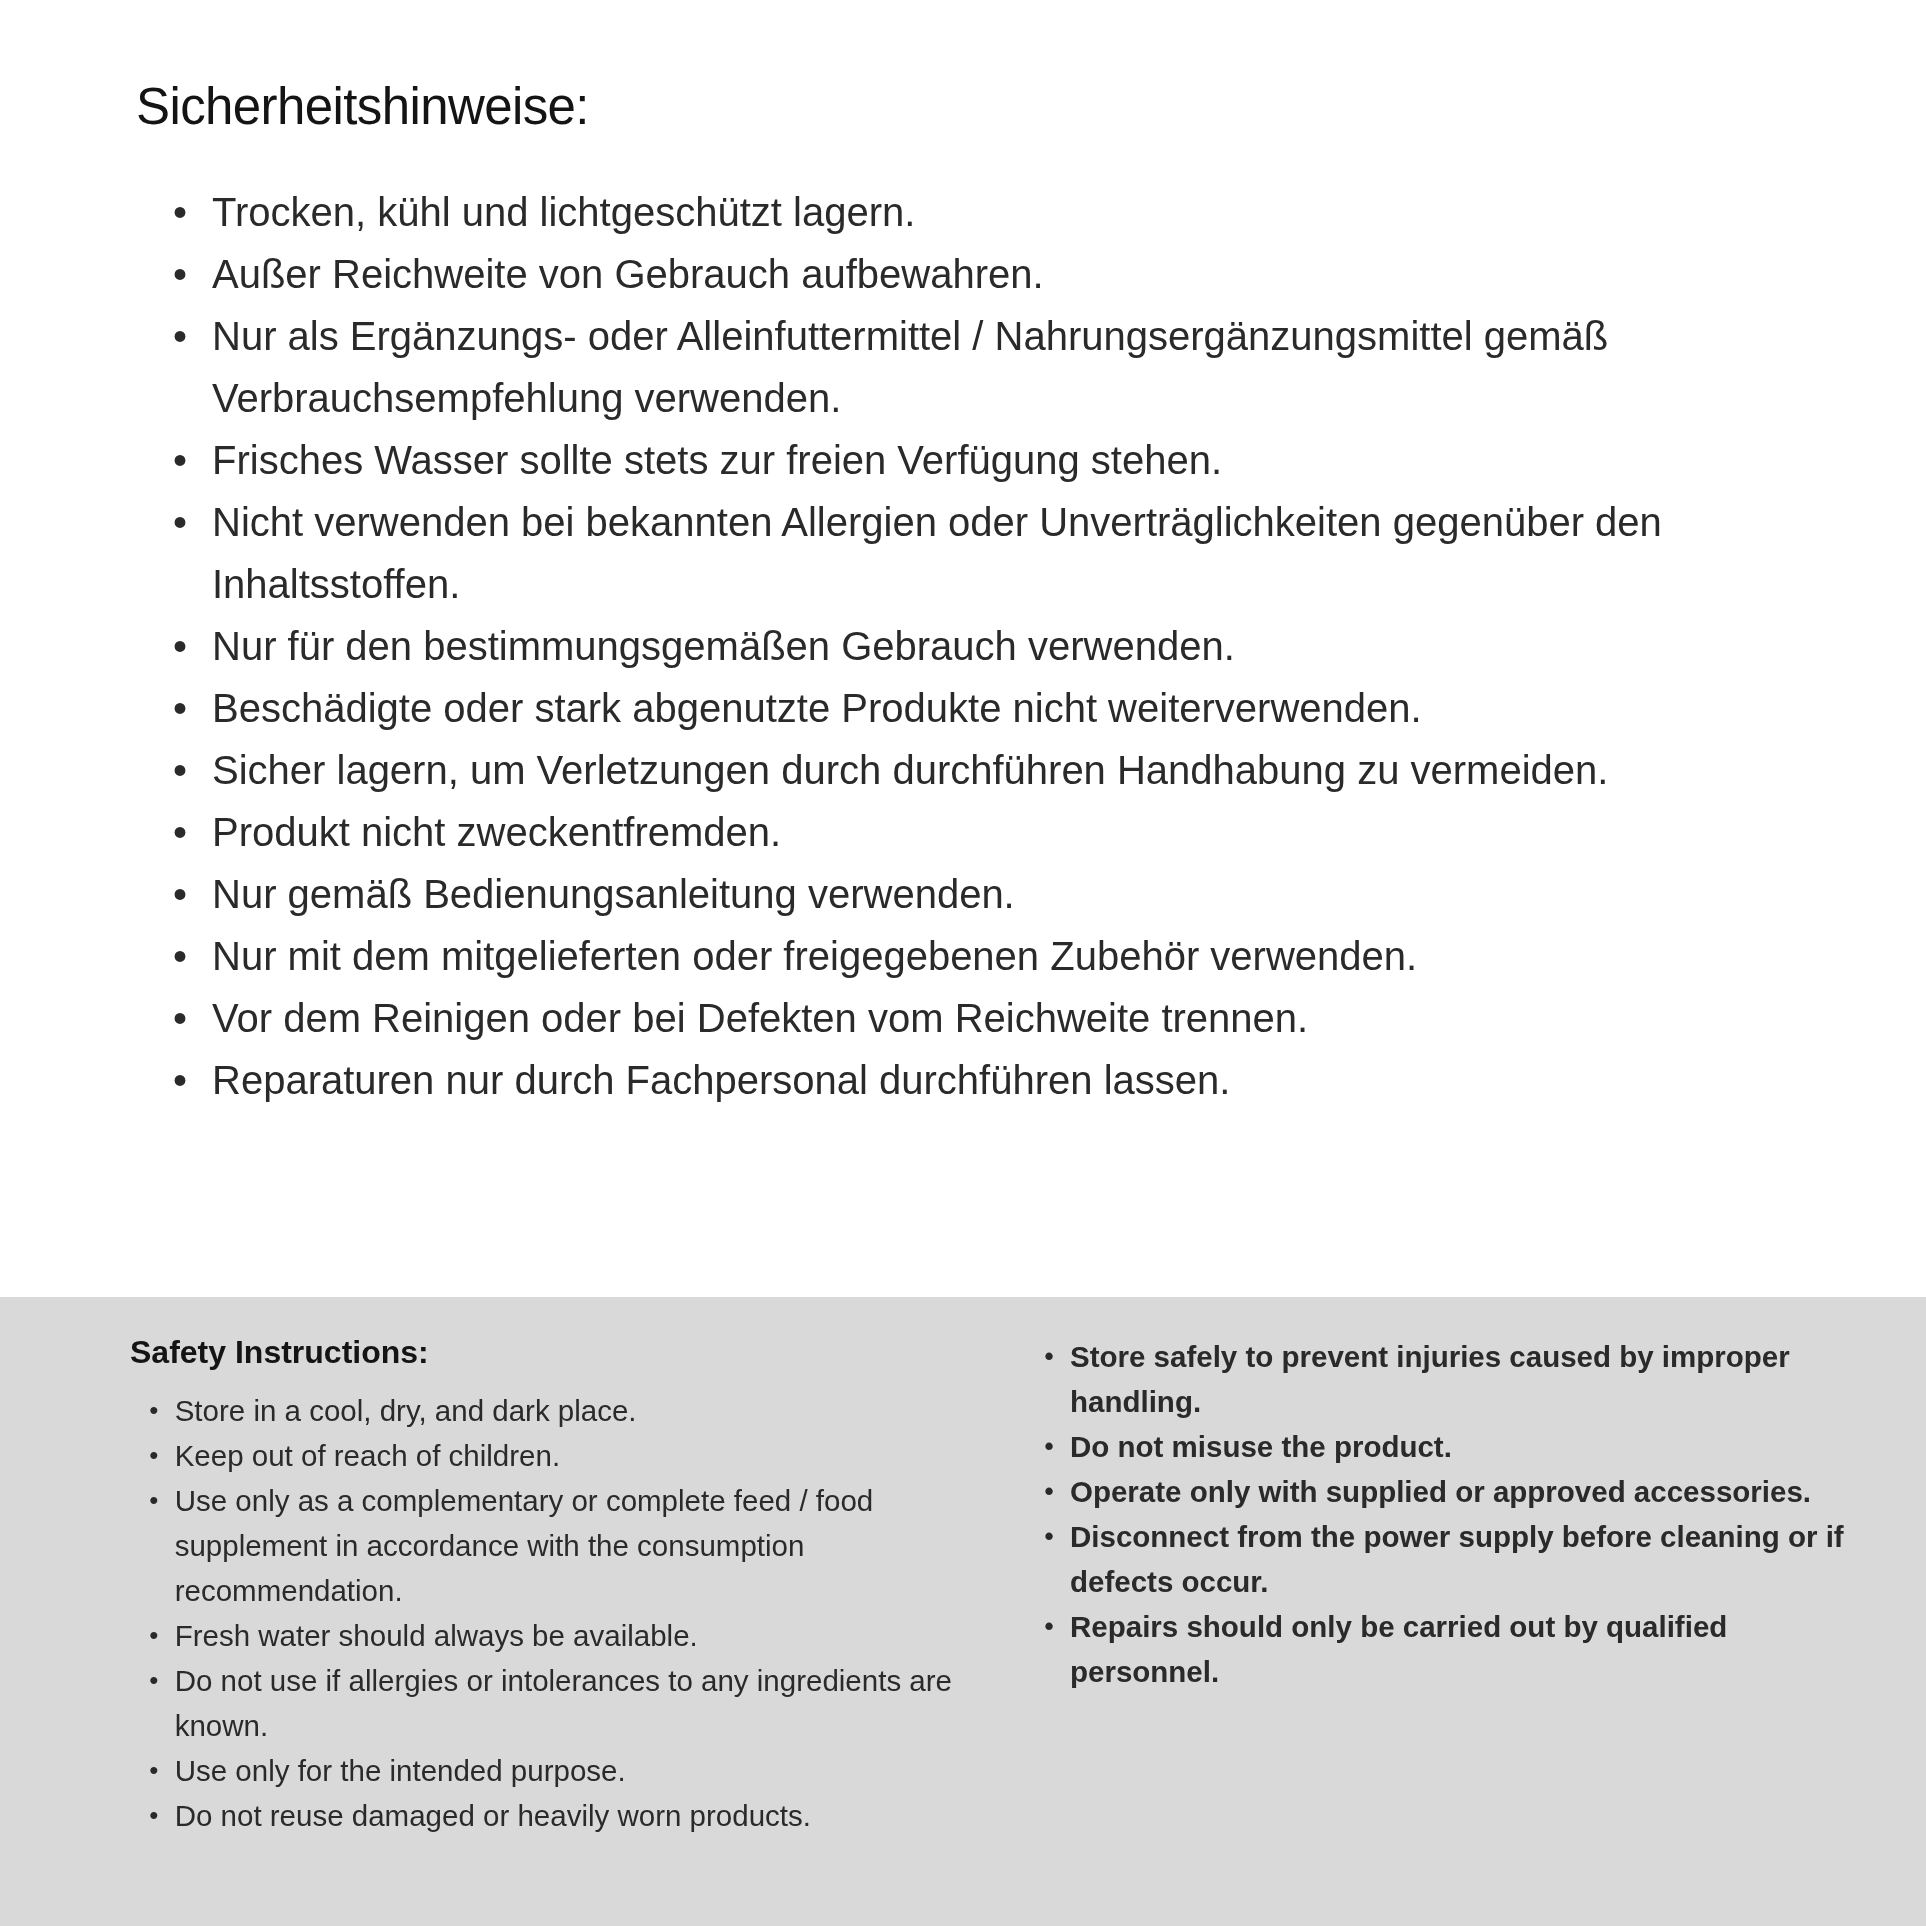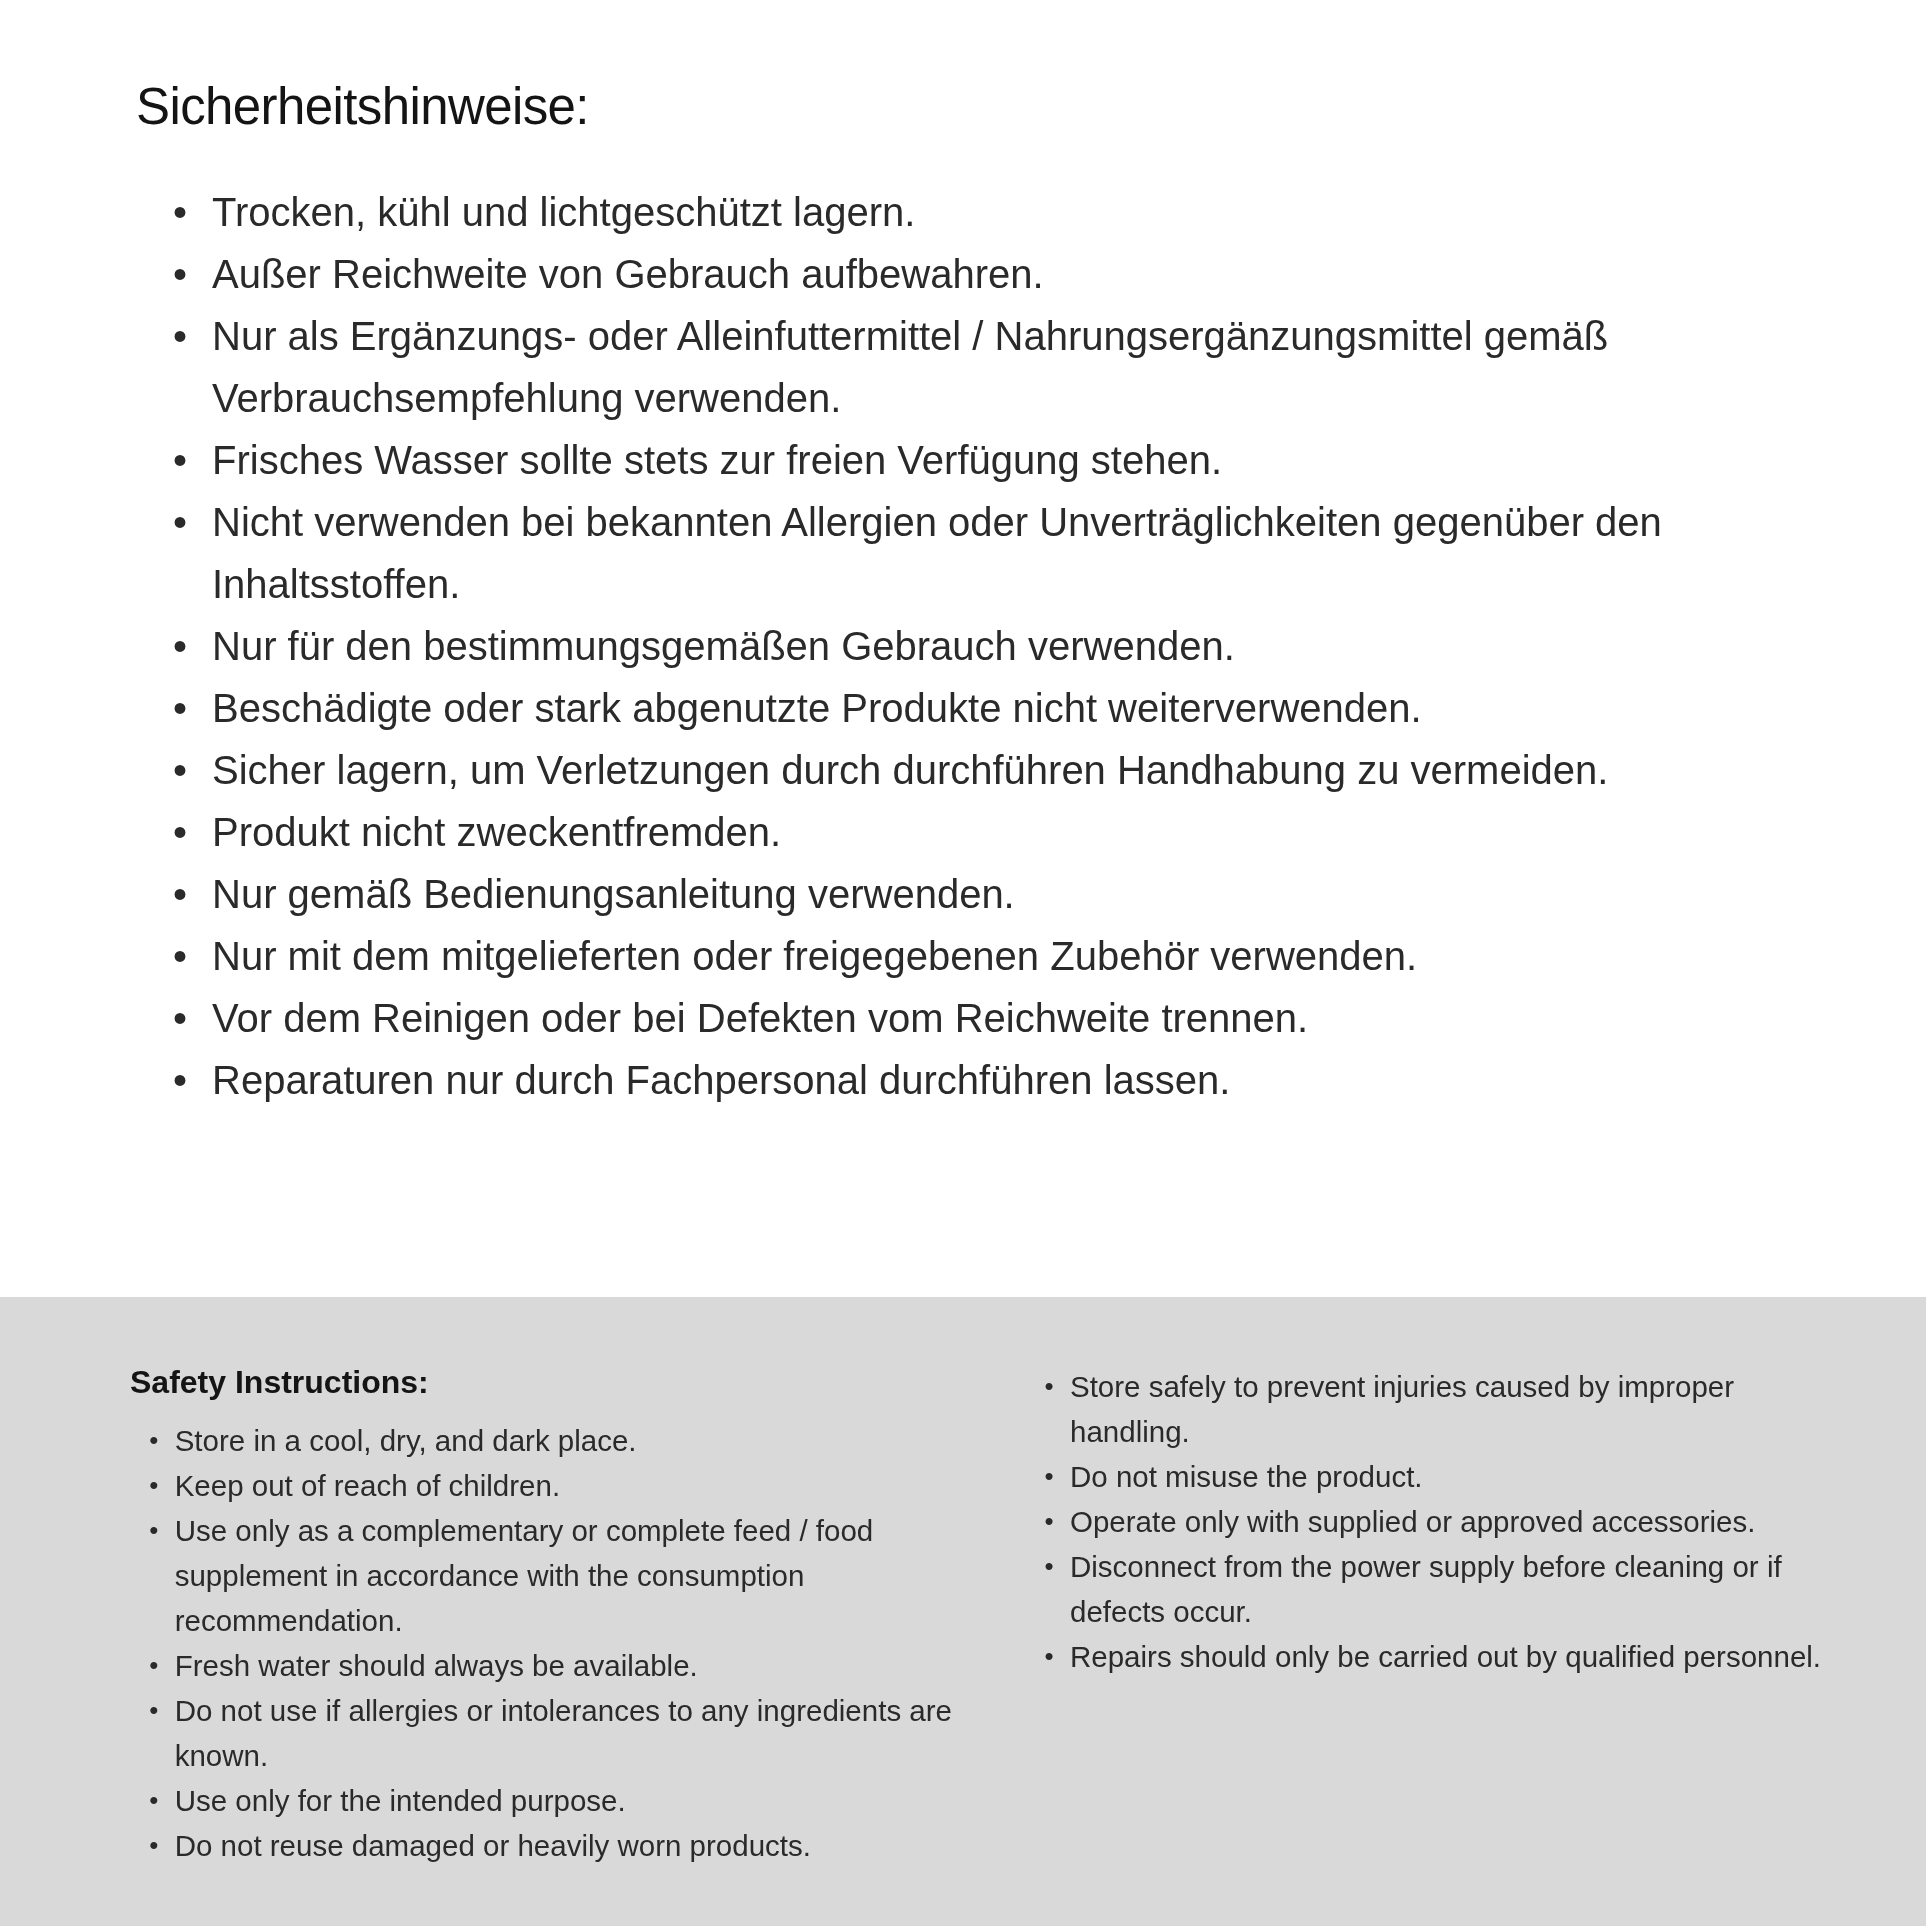--- a/index.html
+++ b/index.html
@@ -44,31 +44,32 @@
   .de-list li::before {
     content: "\2022";
     position: absolute;
     left: 0;
     color: #2a2a2a;
   }
   .gray-section {
     box-sizing: border-box;
     height: 629px;
     background: #d9d9d9;
-    padding: 67px 109px 0 130px;
+    padding: 37px 109px 0 130px;
     display: flex;
     gap: 58px;
   }
   .col-left {
     width: 854px;
     flex: 0 0 auto;
   }
   .col-right {
     width: 803px;
     flex: 0 0 auto;
+    font-weight: bold;
   }
   .title-en {
     margin: 0 0 16.7px 0;
     font-size: 32px;
     font-weight: 700;
     color: #141414;
   }
   .en-list {
     margin-left: 16.7px;
   }

